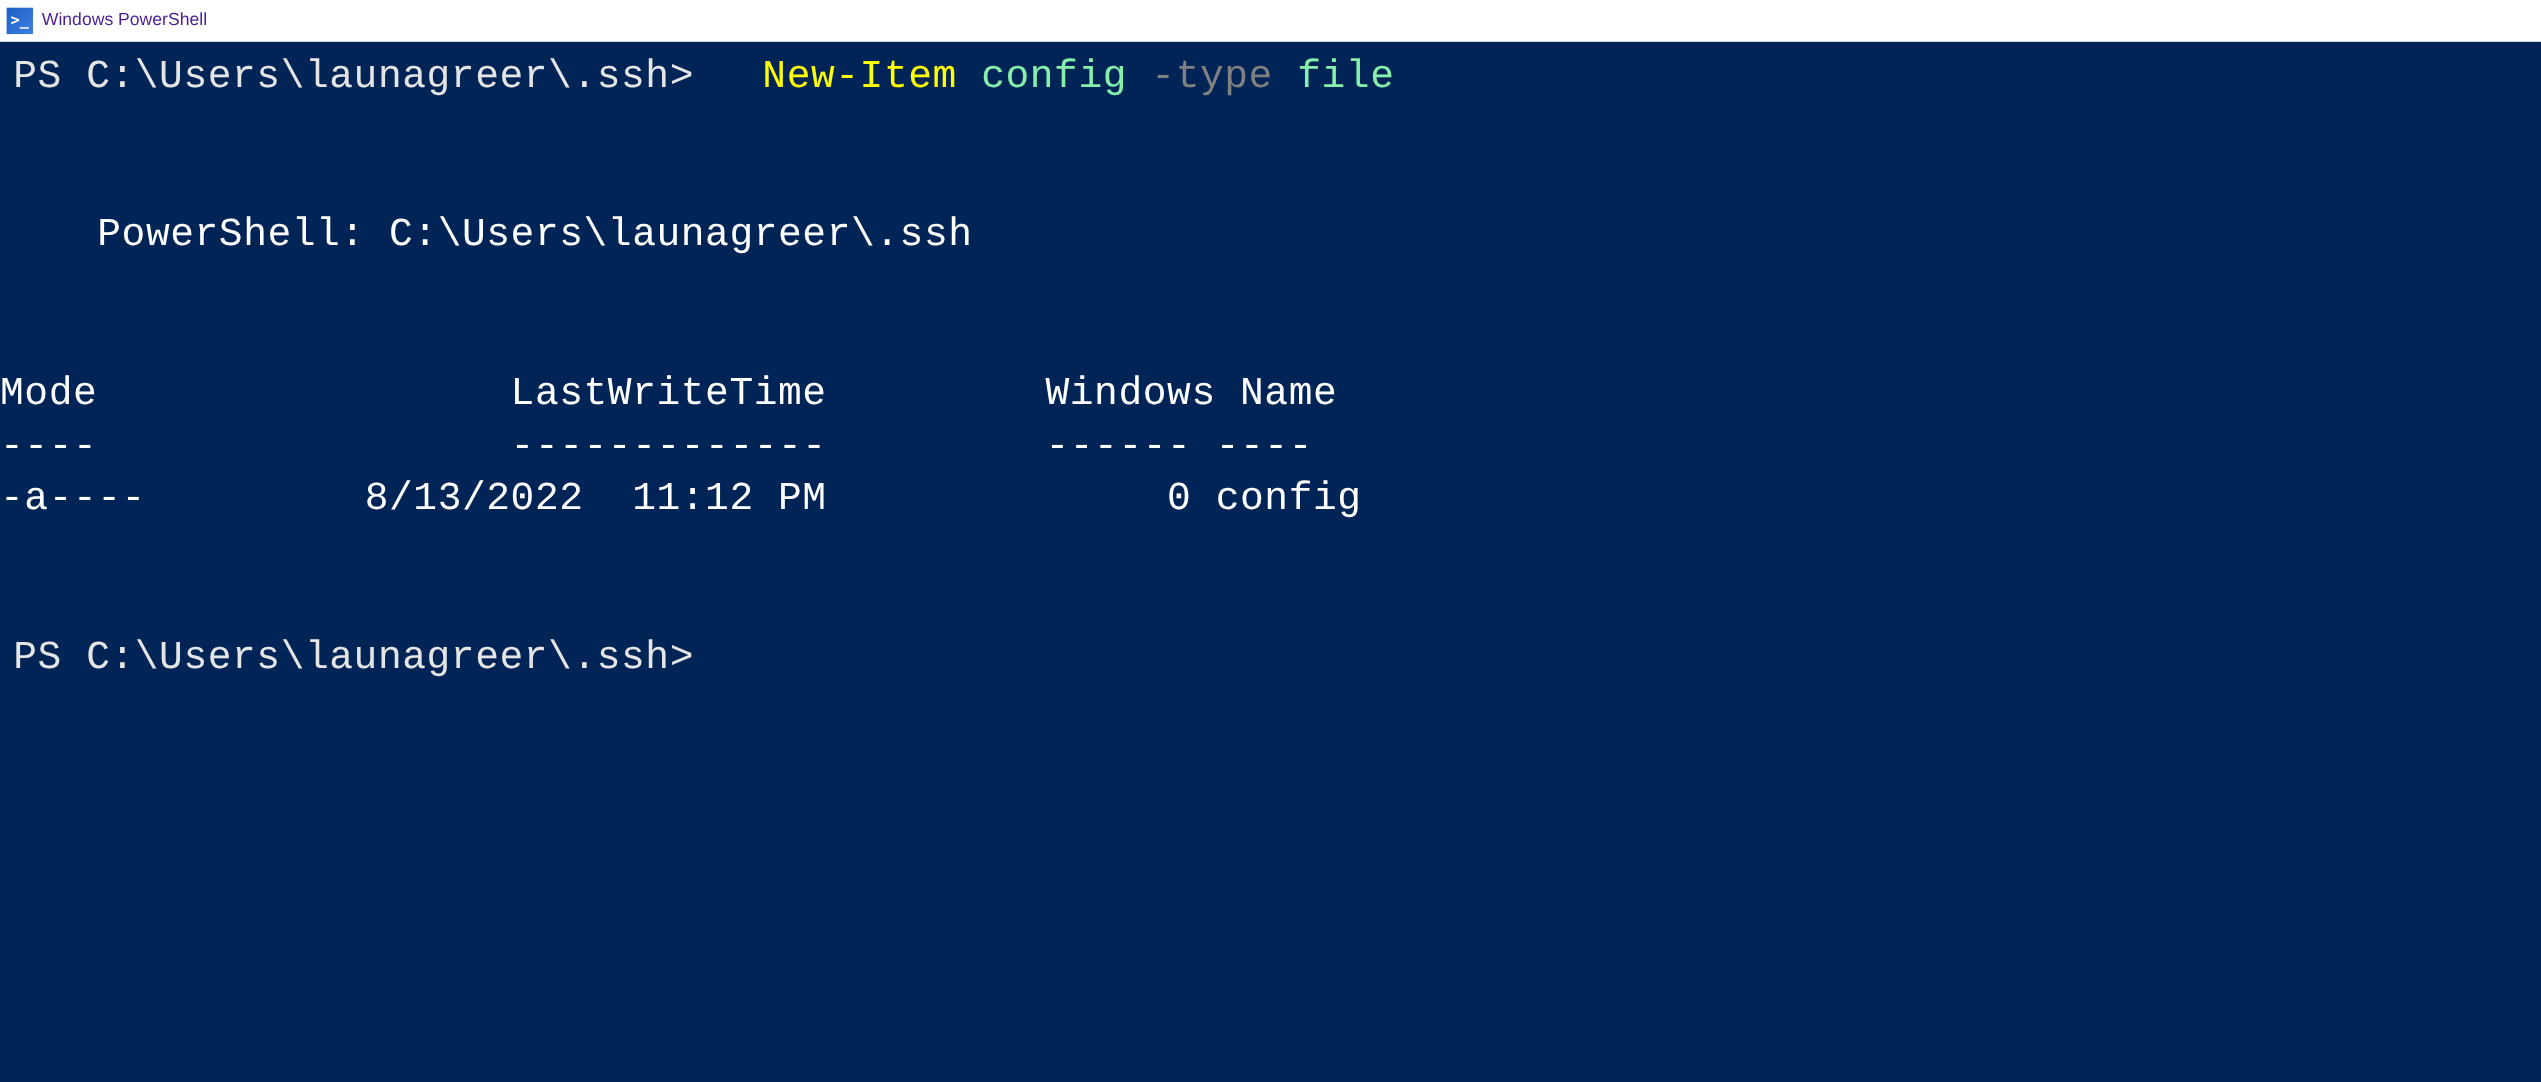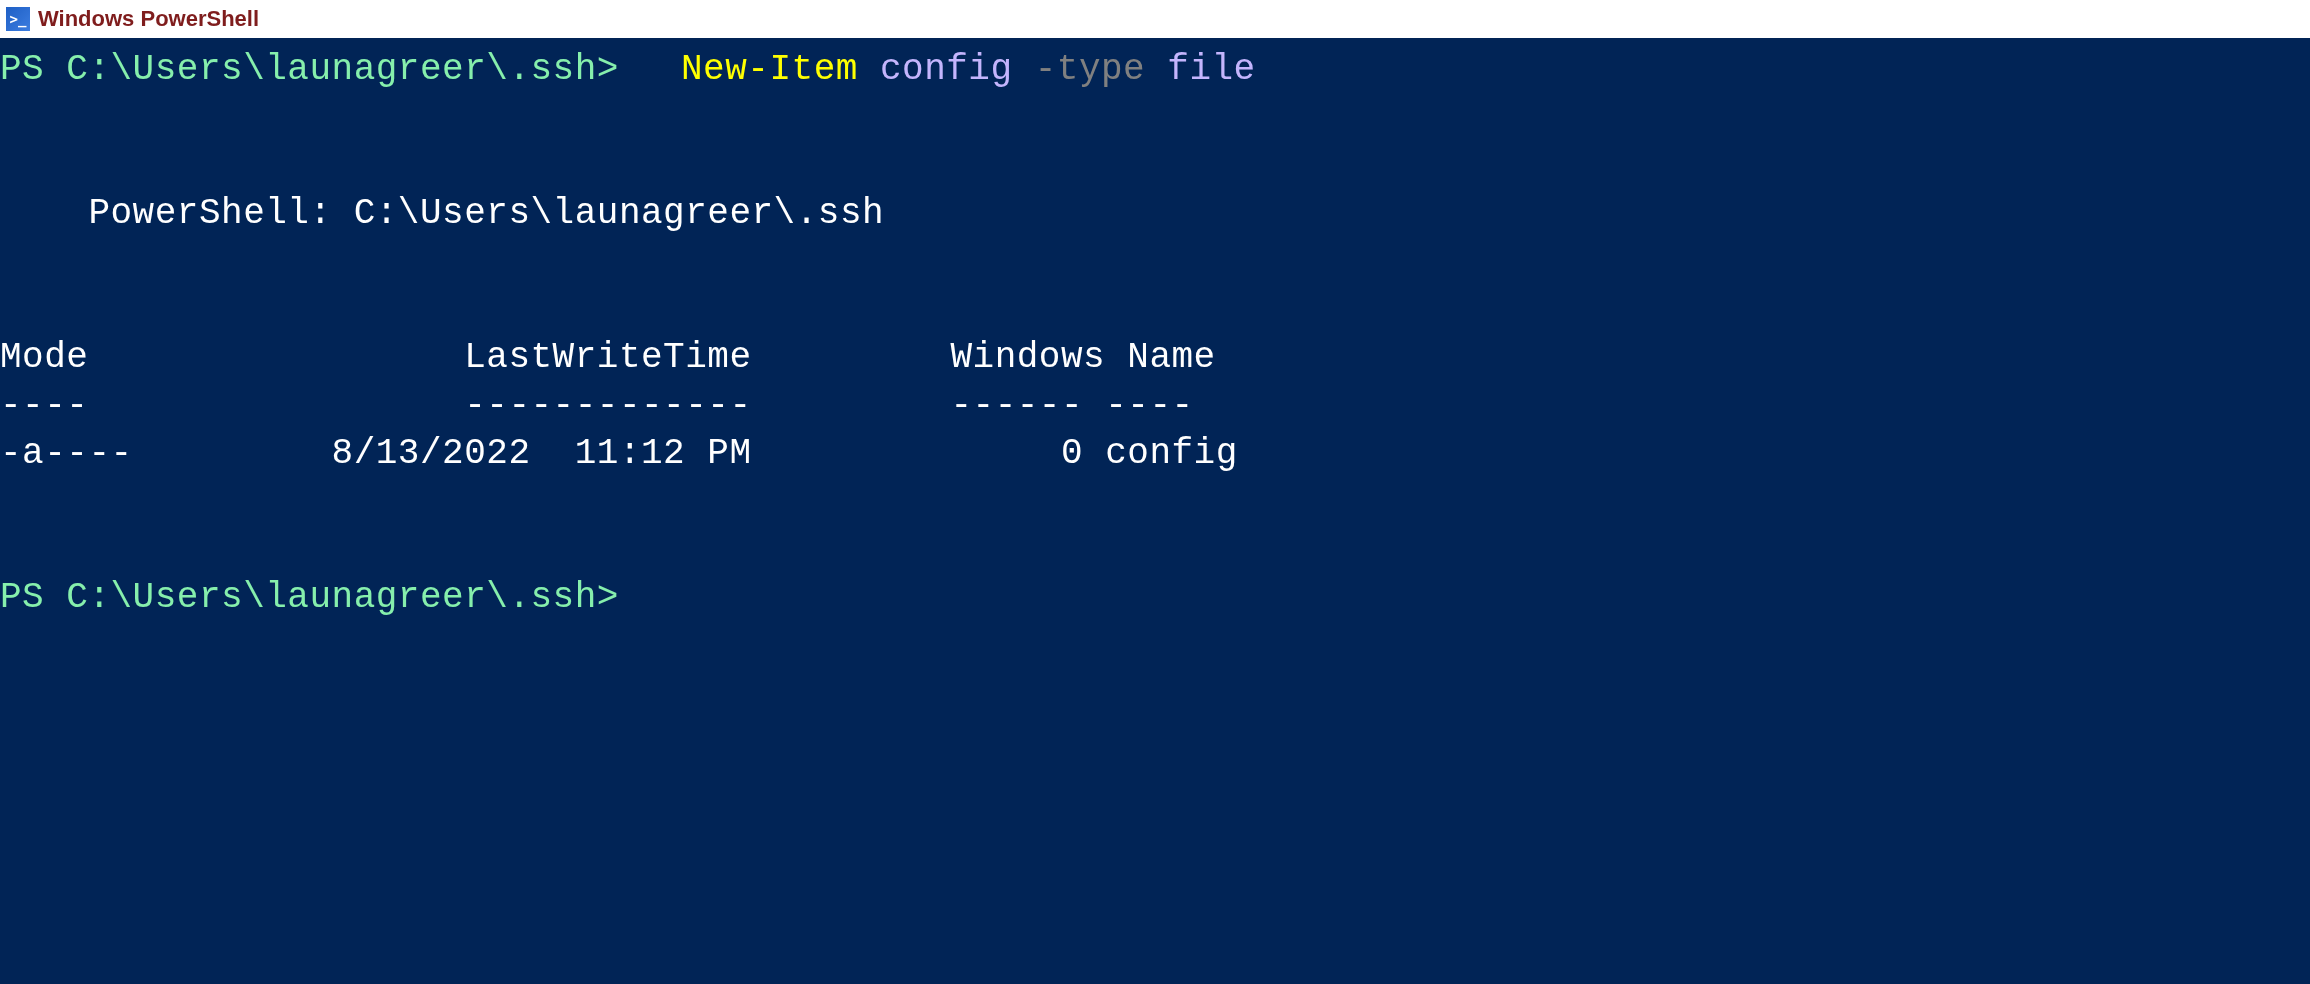--- a/index.html
+++ b/index.html
@@ -32,48 +32,49 @@
       justify-content: center;
     }
     .ps-icon-text {
       color: #ffffff;
       font-size: 14px;
       font-weight: bold;
       font-family: Consolas, monospace;
       line-height: 1;
     }
     .title-text {
-      font-size: 22px;
-      color: #7f1d1d;
-      font-weight: 700;
+      font-size: 16px;
+      color: #4c1d95;
+      font-weight: 400;
     }
     .terminal {
       background: #012456;
       color: #ffffff;
       font-family: Consolas, "Courier New", monospace;
       font-size: 36px;
       line-height: 48px;
       padding: 8px 0 0 0;
       height: calc(984px - 38px);
       white-space: pre;
       letter-spacing: 0.5px;
     }
     .prompt {
-      color: #86efac;
+      color: #e5e5e5;
+      padding-left: 12px;
     }
     .cmdlet {
       color: #ffff00;
       margin-left: 40px;
     }
     .param {
       color: #808080;
       margin-top: 40px;
     }
     .arg {
-      color: #c4b5fd;
+      color: #86efac;
     }
   </style>
 </head>
 <body>
 
 <div class="title-bar">
   <div class="ps-icon">
     <span class="ps-icon-text">&gt;_</span>
   </div>
   <span class="title-text">Windows PowerShell</span>

